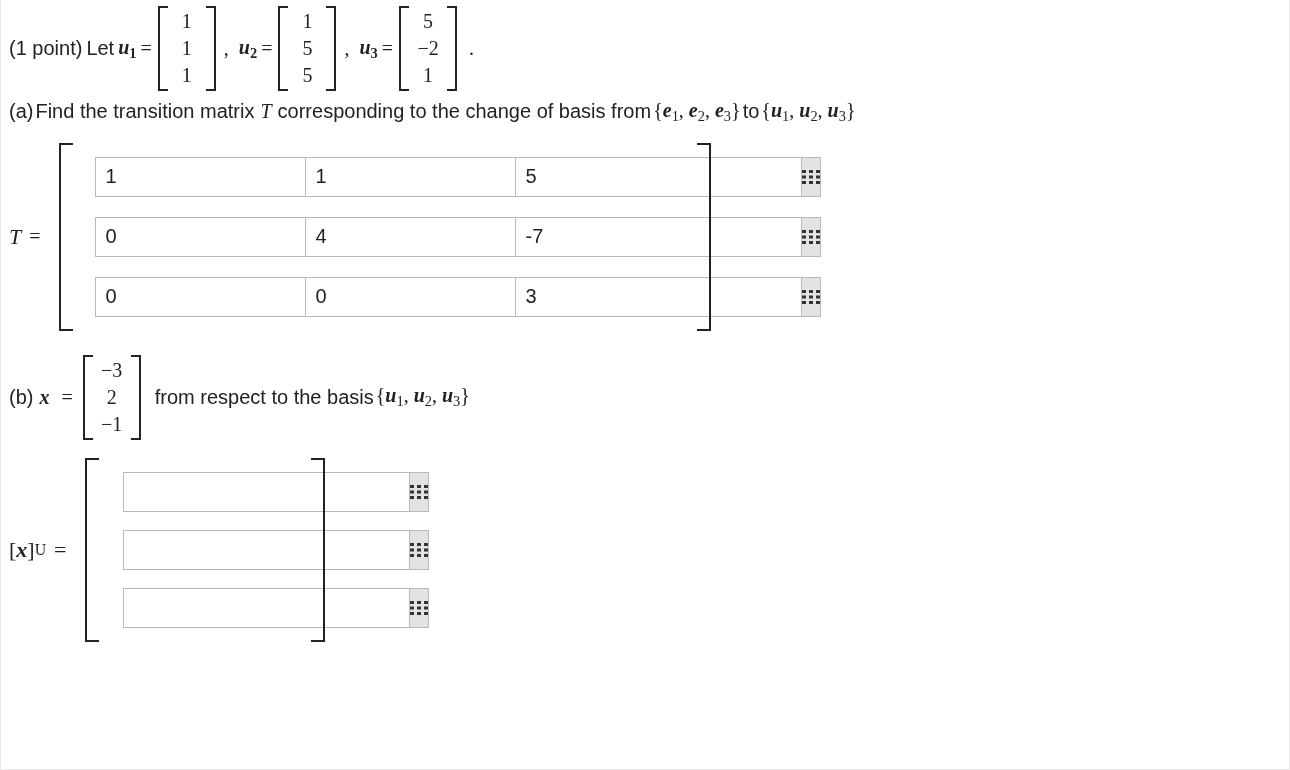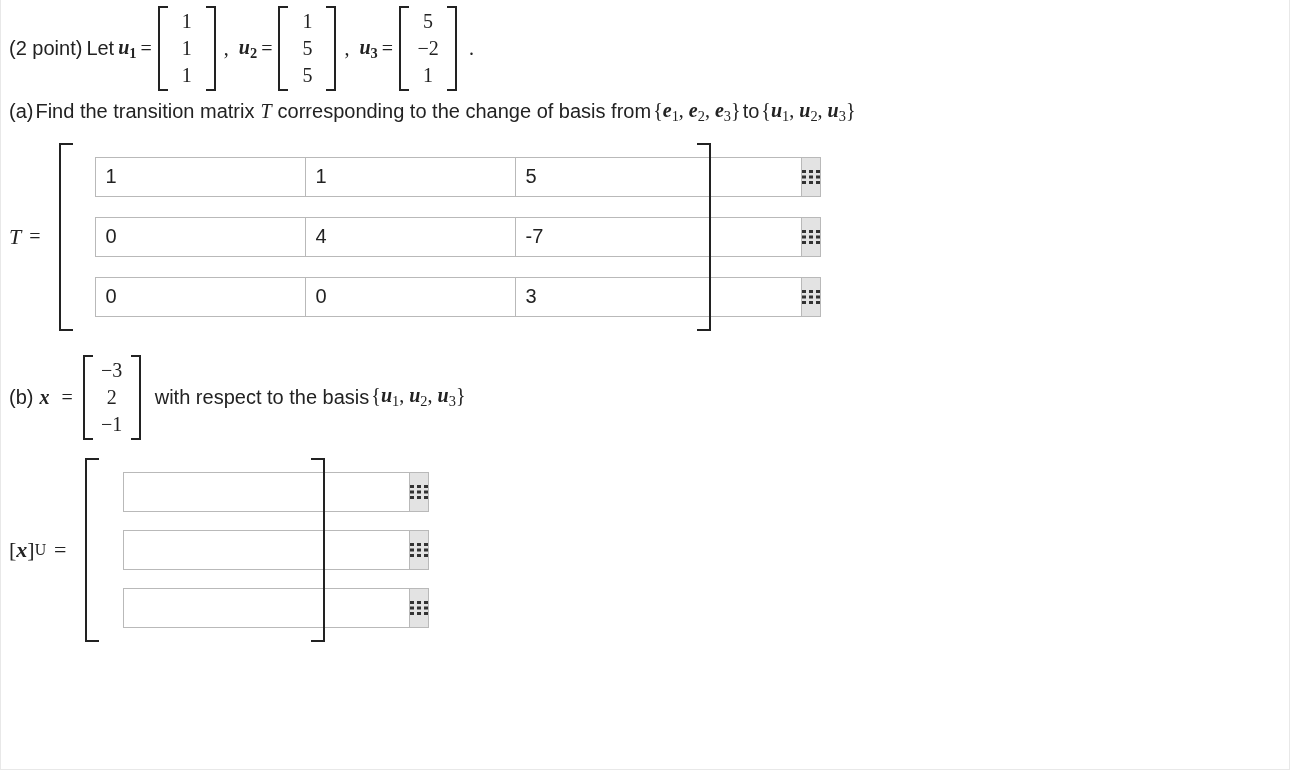--- a/index.html
+++ b/index.html
@@ -118,21 +118,21 @@
   }
 
   svg .dot { fill: #333; }
 </style>
 </head>
 <body>
 
 <div class="page">
 
   <div class="row" style="gap:4px;">
-    <span>(2 point) </span>
+    <span>(1 point) </span>
     <span>Let </span>
 
     <span class="math bold">
       <span class="mi" style="font-weight:bold;">u</span><sub class="msub">1</sub>
     </span>
     <span class="math"> = </span>
     <span class="bmatrix math">
       <span class="brk left"></span>
       <span class="col">
         <span>1</span>
@@ -360,21 +360,21 @@
     <span class="math" style="padding:0 6px;">=</span>
     <span class="bmatrix math">
       <span class="brk left"></span>
       <span class="col">
         <span>−3</span>
         <span>2</span>
         <span>−1</span>
       </span>
       <span class="brk right"></span>
     </span>
-    <span style="padding-left:10px;"> with respect to the basis </span>
+    <span style="padding-left:10px;"> from respect to the basis </span>
     <span class="math">
       {<span class="bold"><span class="mi">u</span></span><sub class="msub">1</sub>, <span class="bold"><span class="mi">u</span></span><sub class="msub">2</sub>, <span class="bold"><span class="mi">u</span></span><sub class="msub">3</sub>}
     </span>
   </div>
 
   <div class="row" style="margin-top:6px;">
     <span class="lhs math" style="font-size:22px;">
       <span>[<span class="bold"><span class="mi">x</span></span>]</span>
         <sub class="msub mi">U</sub>
       <span style="padding:0 8px;">=</span>

